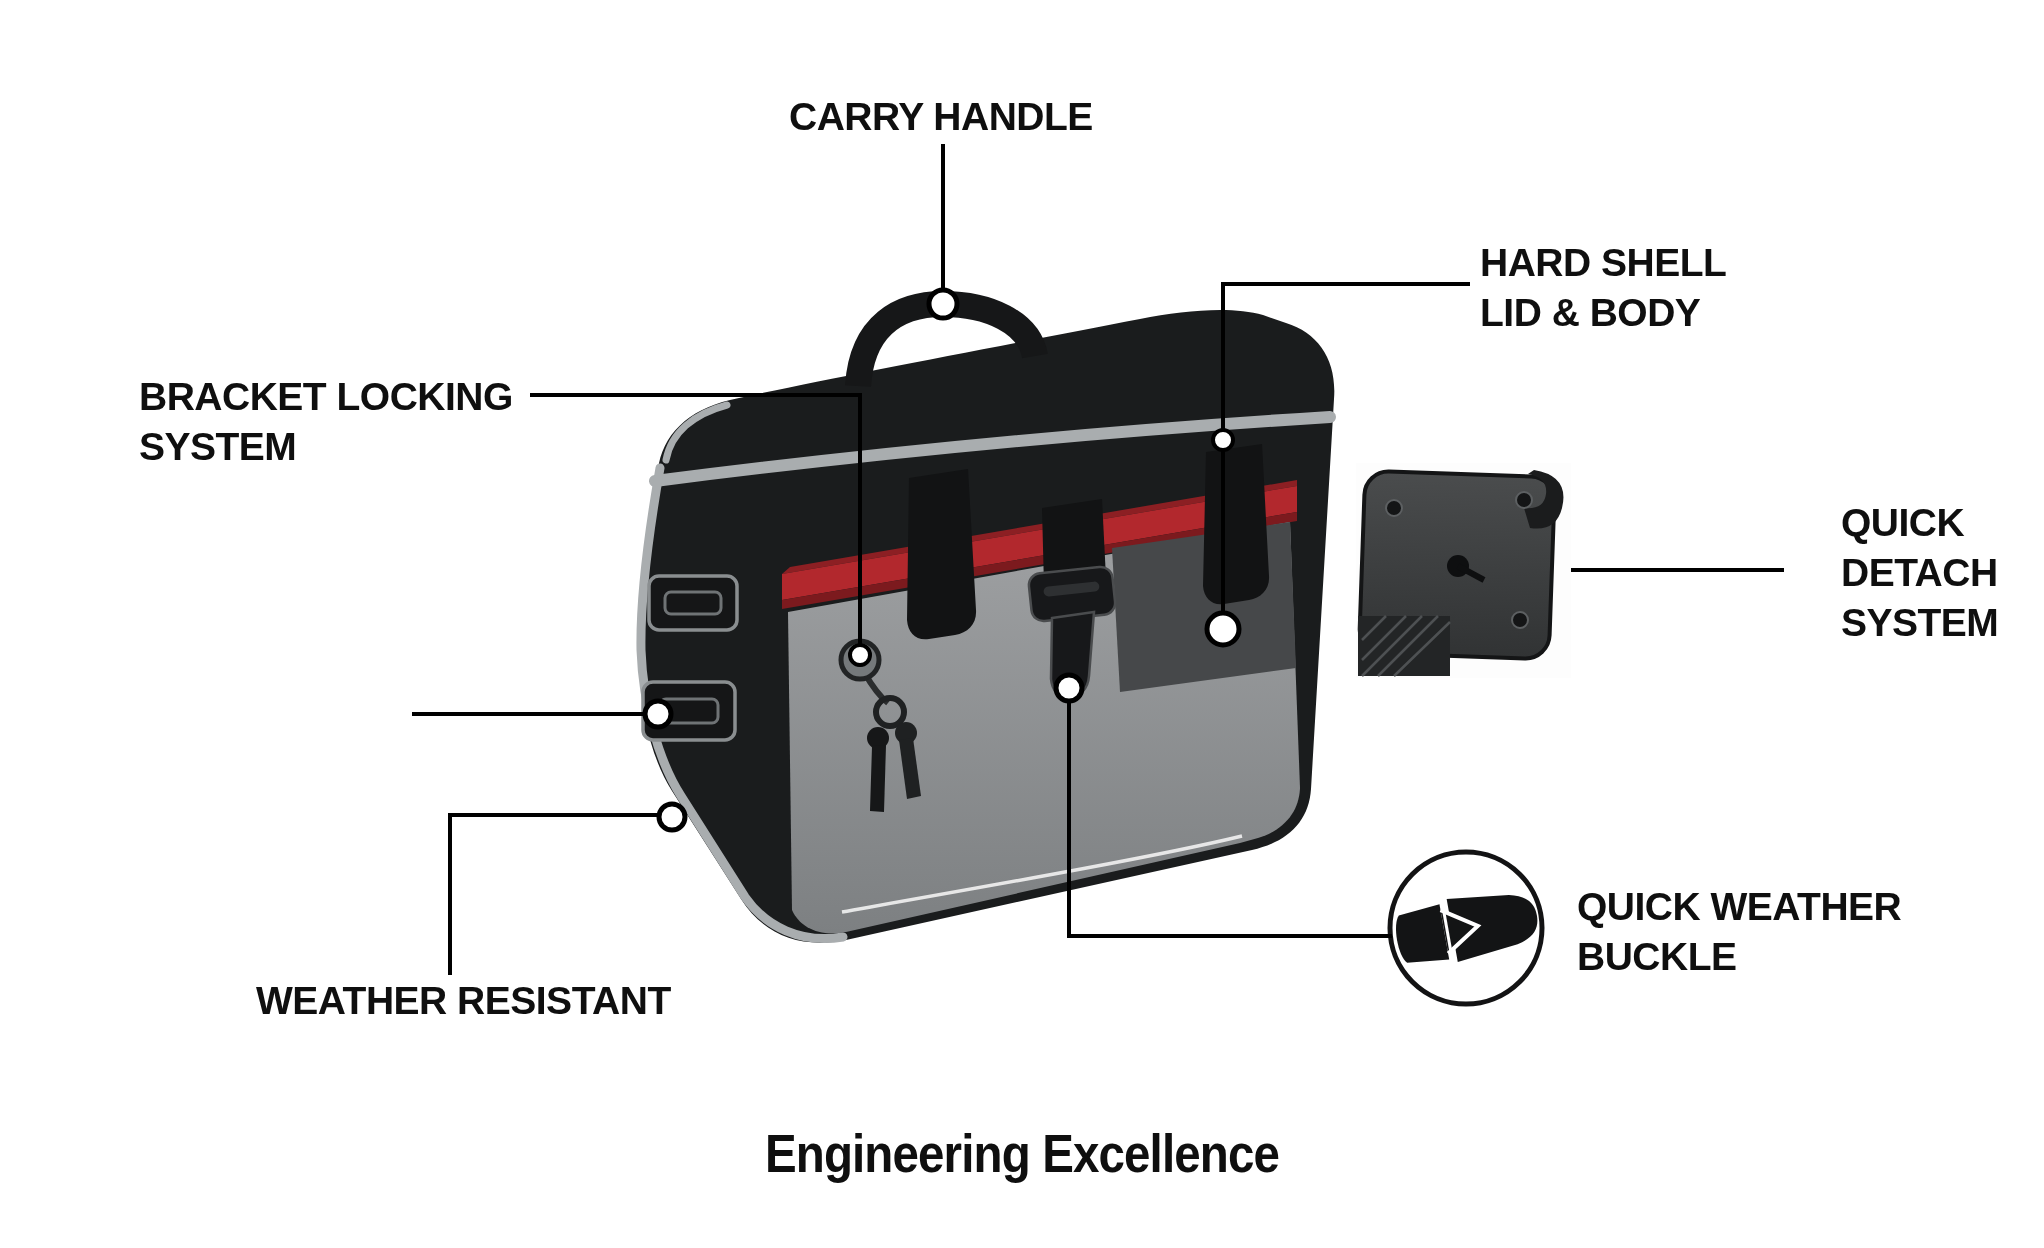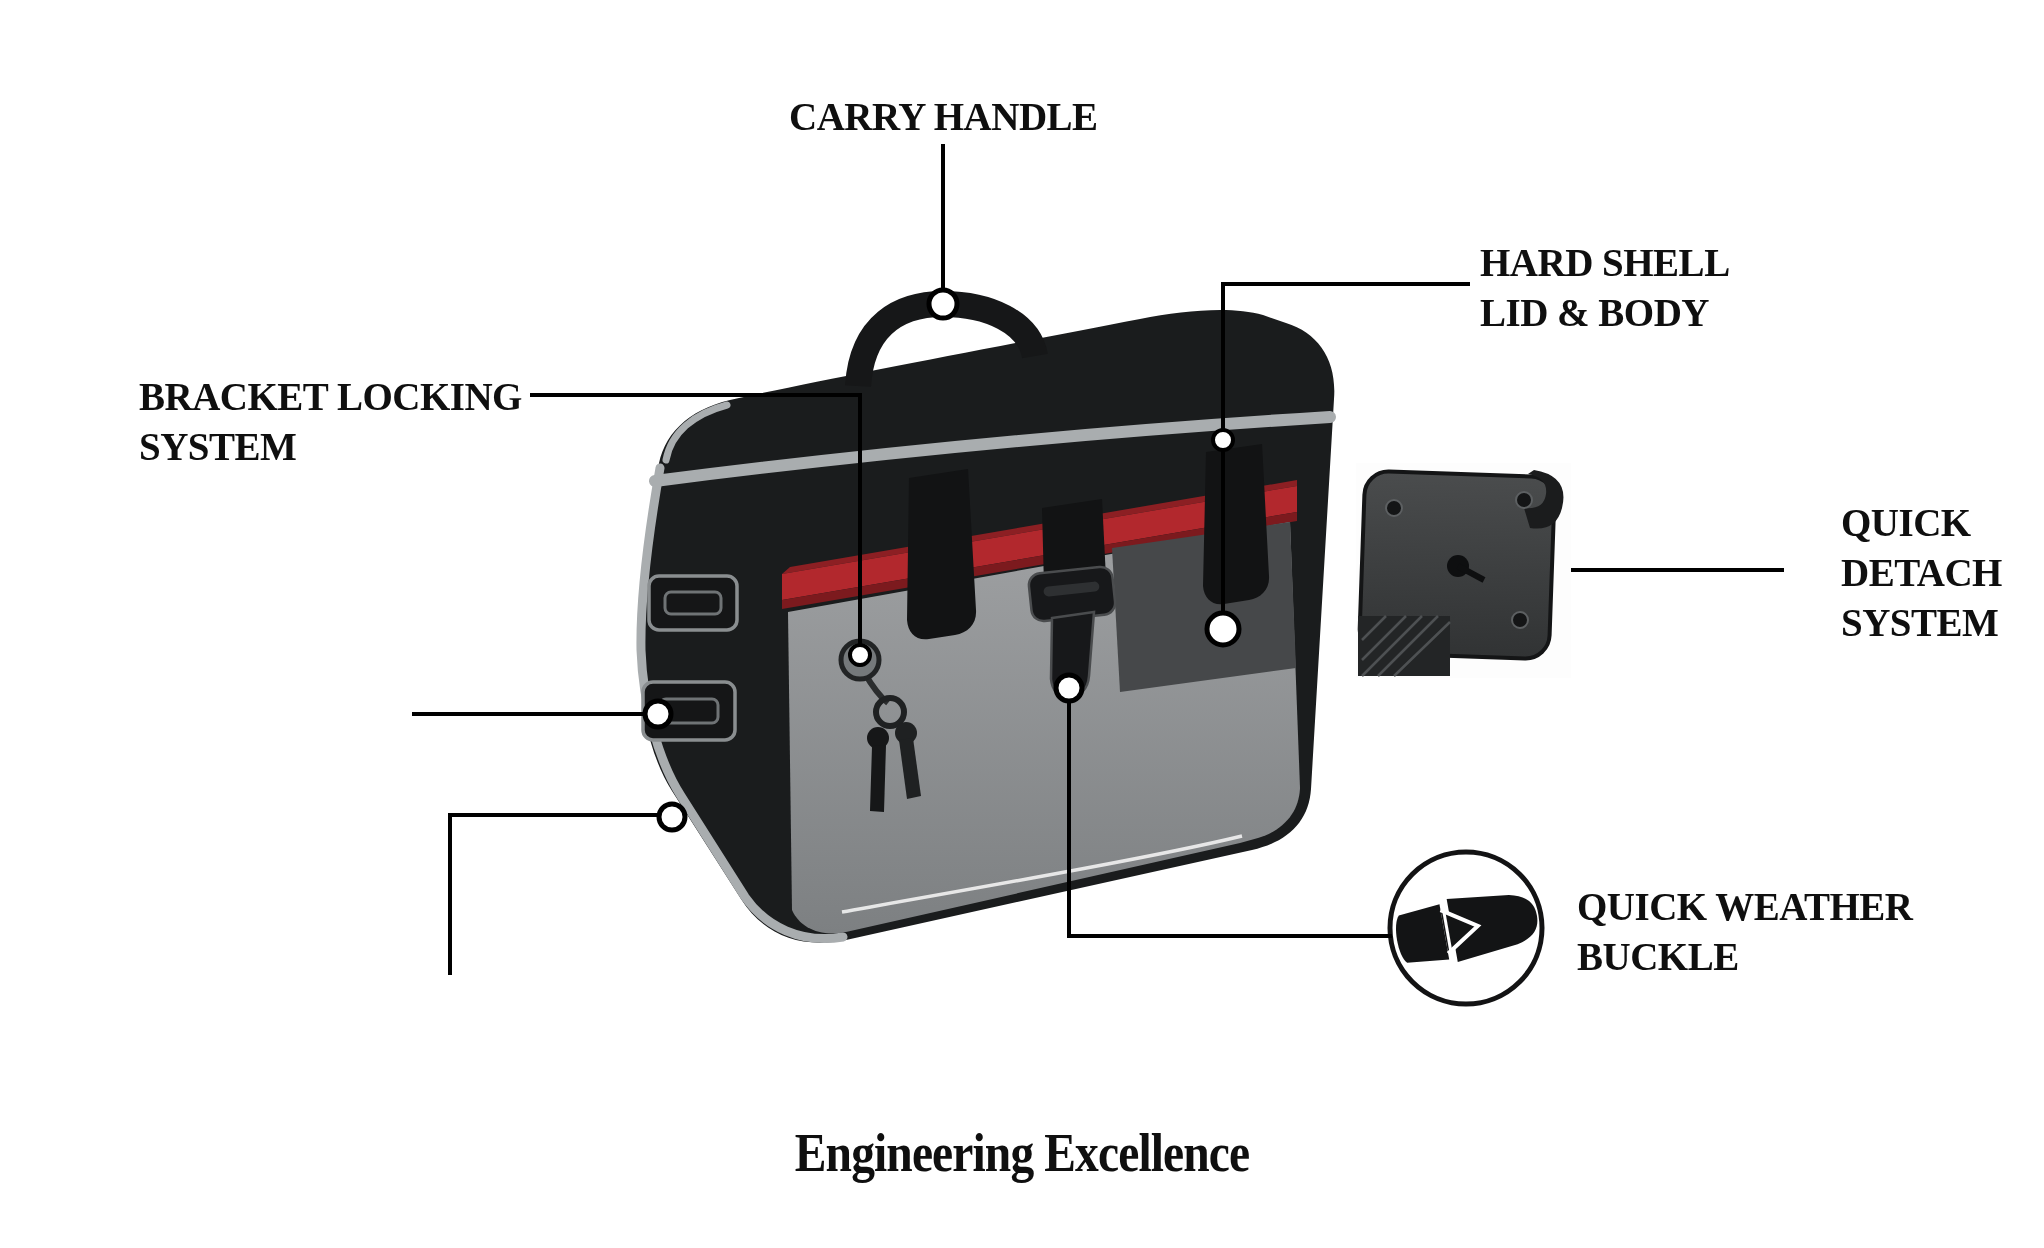--- a/index.html
+++ b/index.html
@@ -1,21 +1,21 @@
 <!DOCTYPE html>
 <html><head>
 <meta charset="utf-8">
 <style>
   html,body{margin:0;padding:0;background:#ffffff;}
   .canvas{
     position:relative;
     width:2044px;height:1248px;
     background:#ffffff;
     overflow:hidden;
-    font-family:Liberation Serif, serif;
+    font-family:Liberation Sans, sans-serif;
   }
   .diagram-svg{position:absolute;left:0;top:0;}
   .callout-label{
     position:absolute;
     font-weight:700;
     font-size:39px;
     line-height:50px;
     letter-spacing:-0.5px;
     color:#0f0f0f;
     white-space:pre-line;
@@ -163,19 +163,20 @@
 LID &amp; BODY</div>
 
   <div class="callout-label" style="left:139px;top:372px">BRACKET LOCKING
 SYSTEM</div>
 
   <div class="callout-label" style="left:1841px;top:498px">QUICK
 DETACH
 SYSTEM</div>
 
 
+  <div class="callout-label" style="left:256px;top:976px">WEATHER RESISTANT</div>
 
   <div class="callout-label" style="left:1577px;top:882px">QUICK WEATHER
 BUCKLE</div>
 
   <div class="page-title">Engineering Excellence</div>
 
 </div>
 
 </body></html>

